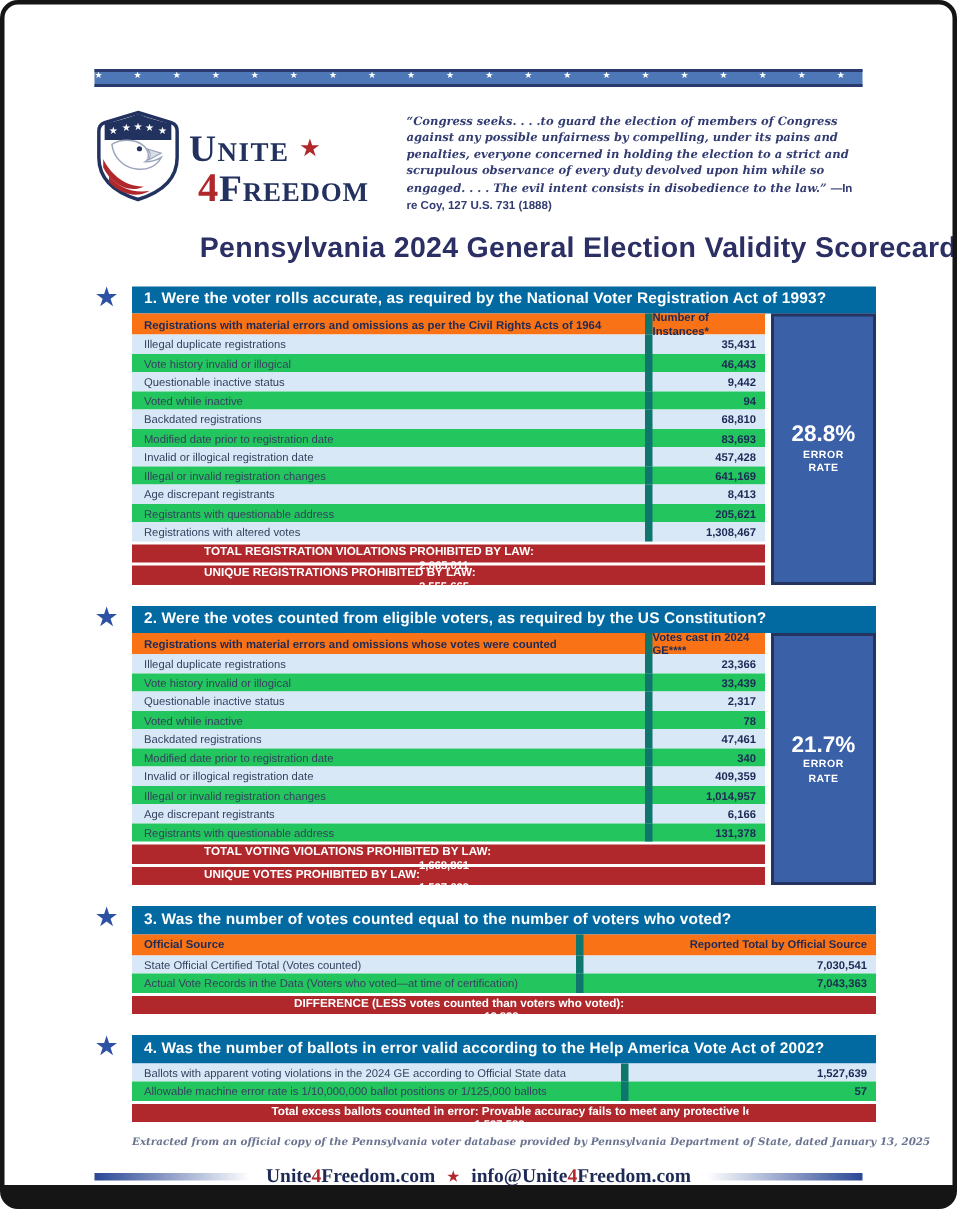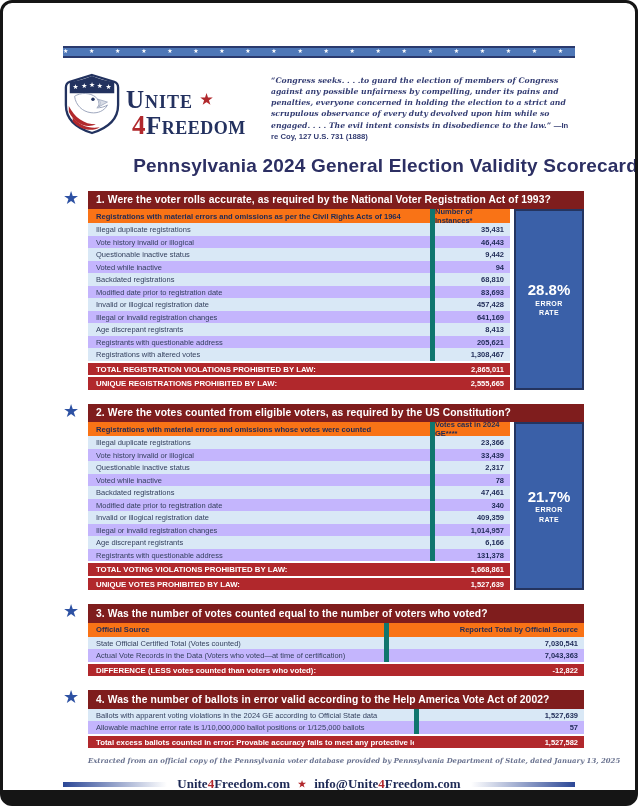--- a/index.html
+++ b/index.html
@@ -19,34 +19,34 @@
   .logo-l2 { font-size: 25px; color: #23315f; letter-spacing: 0.5px; margin-left: 6px; white-space: nowrap; }
   .logo-num { color: #b1282c; font-size: 27px; }
   .quote { flex: 1; margin-left: 10px; margin-top: 6px; font-family: "DejaVu Serif", serif; font-style: italic; font-weight: bold; font-size: 7.7px; line-height: 1.45; color: #333c72; }
   .quote-attr { font-style: normal; font-family: "Liberation Sans", sans-serif; font-weight: bold; }
 
   .title { margin-top: 13px; text-align: right; font-size: 19px; font-weight: bold; color: #2c2f63; letter-spacing: 0.2px; }
 
   
   .section { position: relative; margin: 14px 0 0 88px; width: 496px; }
   .sec-star { position: absolute; left: -25px; top: -2px; color: #2d51a3; font-size: 18px; line-height: 18px; }
-  .sec-head { background: #7f1d1d; color: #fff; font-weight: bold; font-size: 10.3px; padding: 3.5px 8px 4px; letter-spacing: 0.1px; }
+  .sec-head { background: #0369a1; color: #fff; font-weight: bold; font-size: 10.3px; padding: 3.5px 8px 4px; letter-spacing: 0.1px; }
   .sec-body { display: flex; align-items: stretch; }
   .tbl { width: 496px; }
   .with-sidebar .tbl { width: 422px; }
   .subrow, .trow { display: flex; align-items: center; }
   .subrow { height: 14px; background: #f97316; }
   .subrow .tlabel { font-weight: bold; color: #1e2a56; font-size: 7.6px; }
   .subrow .tvalue { font-weight: bold; }
   .trow { height: 12.5px; }
   .trow.odd { background: #d9e8f6; }
-  .trow.even { background: #c4b5fd; }
+  .trow.even { background: #22c55e; }
   .tlabel { width: var(--labelw, 342px); flex: none; padding-left: 8px; font-size: 7.5px; color: #35415f; white-space: nowrap; overflow: hidden; }
   .tvalue { flex: 1; height: 100%; display: flex; align-items: center; justify-content: flex-end; padding-right: 6px; font-size: 7.5px; font-weight: bold; color: #1e2a56; border-left: 5px solid #0f766e; }
-  .trow.red { background: #b1282c; margin-top: 2px; }
+  .trow.red { background: #b1282c; margin-top: 2px; flex-direction: column; }
   .trow.red .tlabel { color: #ffffff; font-weight: bold; font-size: 7.8px; }
   .trow.red .tvalue { color: #ffffff; border-left: none; }
   .sidebar { width: 70px; flex: none; margin-left: 4px; background: #3a60a8; border: 2px solid #24345f; display: flex; flex-direction: column; align-items: center; justify-content: center; }
   .err-pct { color: #fff; font-weight: bold; font-size: 15px; line-height: 1.1; }
   .err-lbl { color: #fff; font-weight: bold; font-size: 7px; letter-spacing: 0.4px; width: 36px; text-align: center; line-height: 1.35; }
 
   .footnote { margin: 9px 0 0 88px; font-family: "DejaVu Serif", serif; font-style: italic; font-weight: bold; font-size: 6.9px; color: #6a7390; }
 
   
   .footer { display: flex; align-items: center; margin: 11px 63px 0; }

